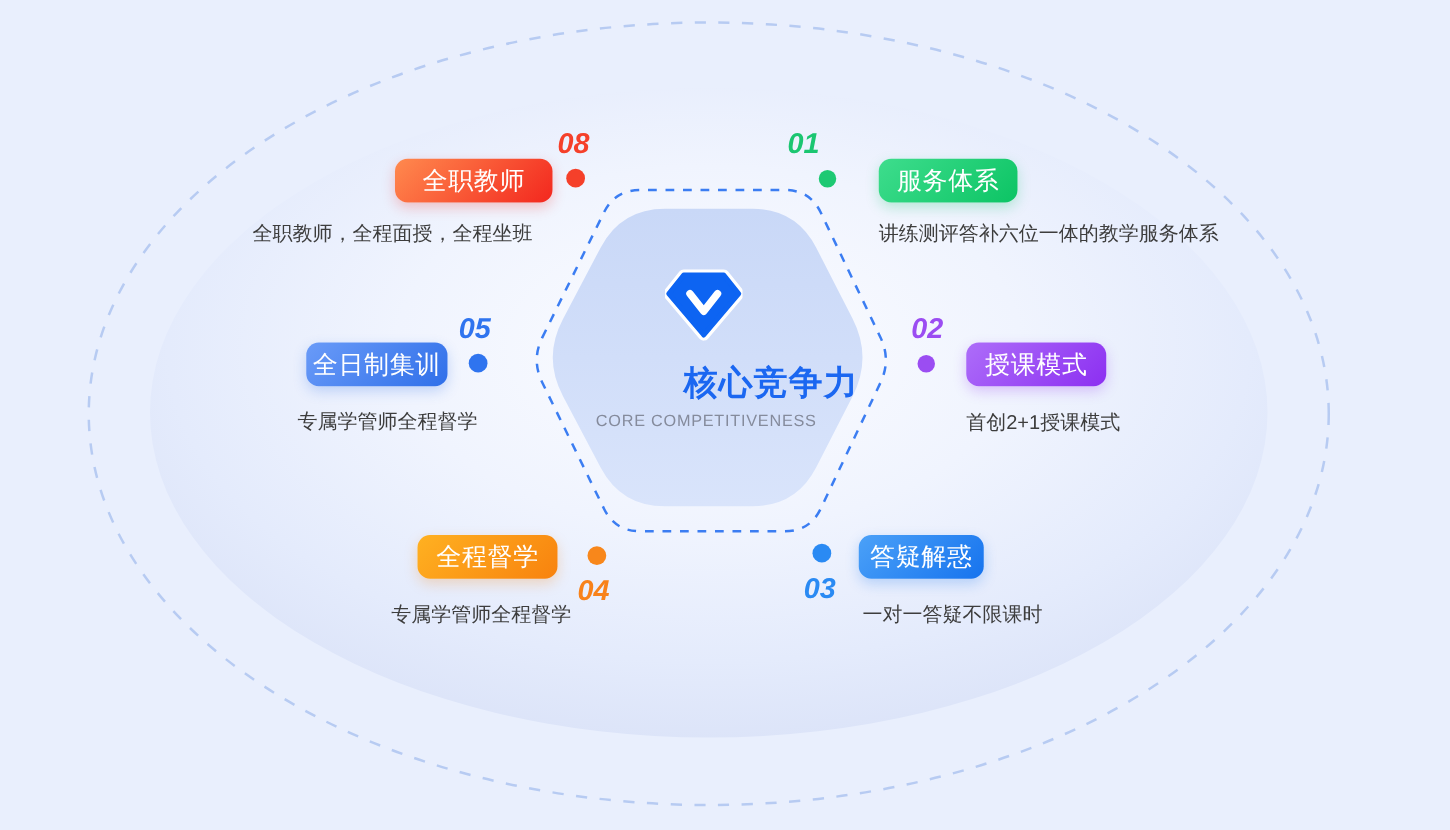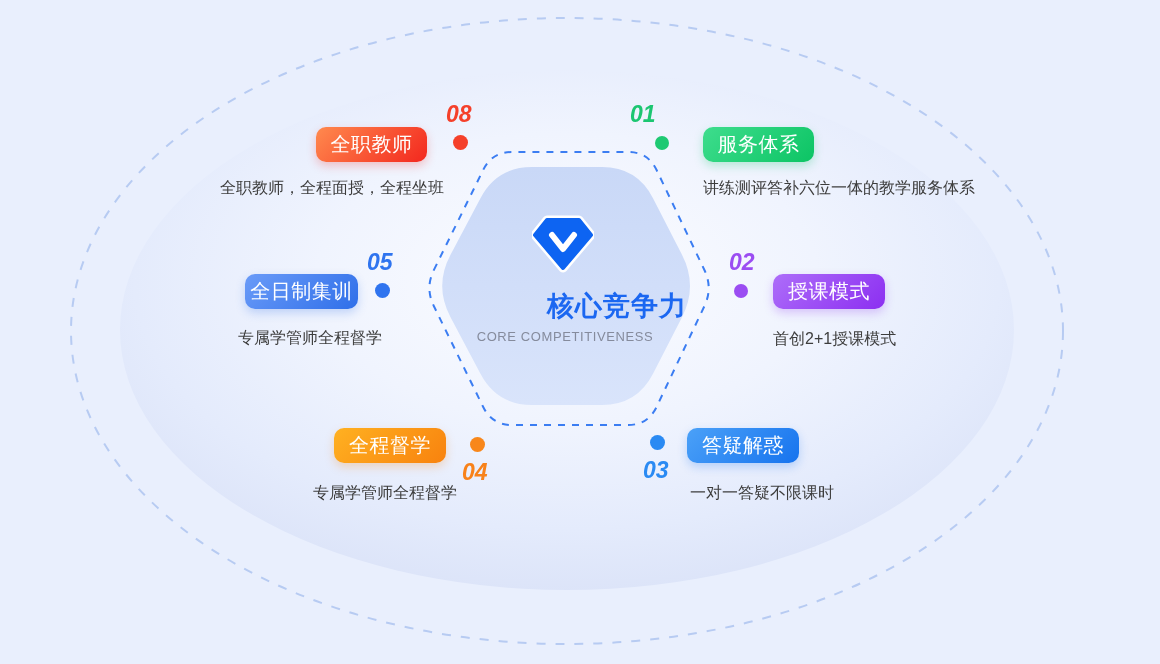--- a/index.html
+++ b/index.html
@@ -39,21 +39,21 @@
   .d06{left:453px;top:135px;background:#f5402a;}
   .d01{left:655px;top:136px;background:#1ec973;width:14px;height:14px;}
   .d05{left:375px;top:283px;background:#2f74ef;}
   .d02{left:734px;top:284px;background:#9b4df2;width:14px;height:14px;}
   .d04{left:470px;top:437px;background:#f8871b;}
   .d03{left:650px;top:435px;background:#2a8af3;}
   
   .desc{
     position:absolute;font-size:16px;color:#3d3d3d;line-height:1;white-space:nowrap;
   }
-  .ds06{left:220px;top:180px;}
+  .ds06{left:202px;top:180px;}
   .ds01{left:703px;top:180px;}
   .ds05{left:238px;top:330px;}
   .ds02{left:773px;top:331px;}
   .ds04{left:313px;top:485px;}
   .ds03{left:690px;top:485px;}
   
   .gem{position:absolute;left:532px;top:211px;}
   .center-title{
     position:absolute;left:443px;top:293px;width:244px;text-align:right;
     font-size:27px;font-weight:700;color:#1b67f1;letter-spacing:1px;line-height:1;
@@ -92,21 +92,21 @@
   </svg>
 
   <svg class="gem" width="62" height="62" viewBox="-31 -31 62 62">
     <polygon points="-16,-22 16,-22 28,-7 0,26 -28,-7" fill="#0d64f2" stroke="#ffffff" stroke-width="9" stroke-linejoin="round"></polygon>
     <polygon points="-16,-22 16,-22 28,-7 0,26 -28,-7" fill="#0d64f2" stroke="#0d64f2" stroke-width="4" stroke-linejoin="round"></polygon>
     <polyline points="-11,-7 0,7 11,-7" fill="none" stroke="#ffffff" stroke-width="6" stroke-linecap="round" stroke-linejoin="round"></polyline>
   </svg>
   <div class="center-title">核心竞争力</div>
   <div class="center-sub">CORE COMPETITIVENESS</div>
 
-  <div class="pill pill-red" style="left:316px;top:127px;width:111px;">全职教师</div>
+  <div class="pill pill-red" style="left:316px;top:127px;width:126px;">全职教师</div>
   <div class="num n06">08</div>
   <div class="dot d06"></div>
   <div class="desc ds06">全职教师，全程面授，全程坐班</div>
 
   <div class="pill pill-green" style="left:703px;top:127px;width:111px;">服务体系</div>
   <div class="num n01">01</div>
   <div class="dot d01"></div>
   <div class="desc ds01">讲练测评答补六位一体的教学服务体系</div>
 
   <div class="pill pill-blue" style="left:245px;top:274px;width:113px;">全日制集训</div>
@@ -117,18 +117,18 @@
   <div class="pill pill-purple" style="left:773px;top:274px;width:112px;">授课模式</div>
   <div class="num n02">02</div>
   <div class="dot d02"></div>
   <div class="desc ds02">首创2+1授课模式</div>
 
   <div class="pill pill-orange" style="left:334px;top:428px;width:112px;">全程督学</div>
   <div class="num n04">04</div>
   <div class="dot d04"></div>
   <div class="desc ds04">专属学管师全程督学</div>
 
-  <div class="pill pill-azure" style="left:687px;top:428px;width:112px;font-family:Liberation Serif, serif;">答疑解惑</div>
+  <div class="pill pill-azure" style="left:687px;top:428px;width:100px;font-family:Liberation Serif, serif;">答疑解惑</div>
   <div class="num n03">03</div>
   <div class="dot d03"></div>
   <div class="desc ds03">一对一答疑不限课时</div>
 
 </div>
 
 </body></html>

